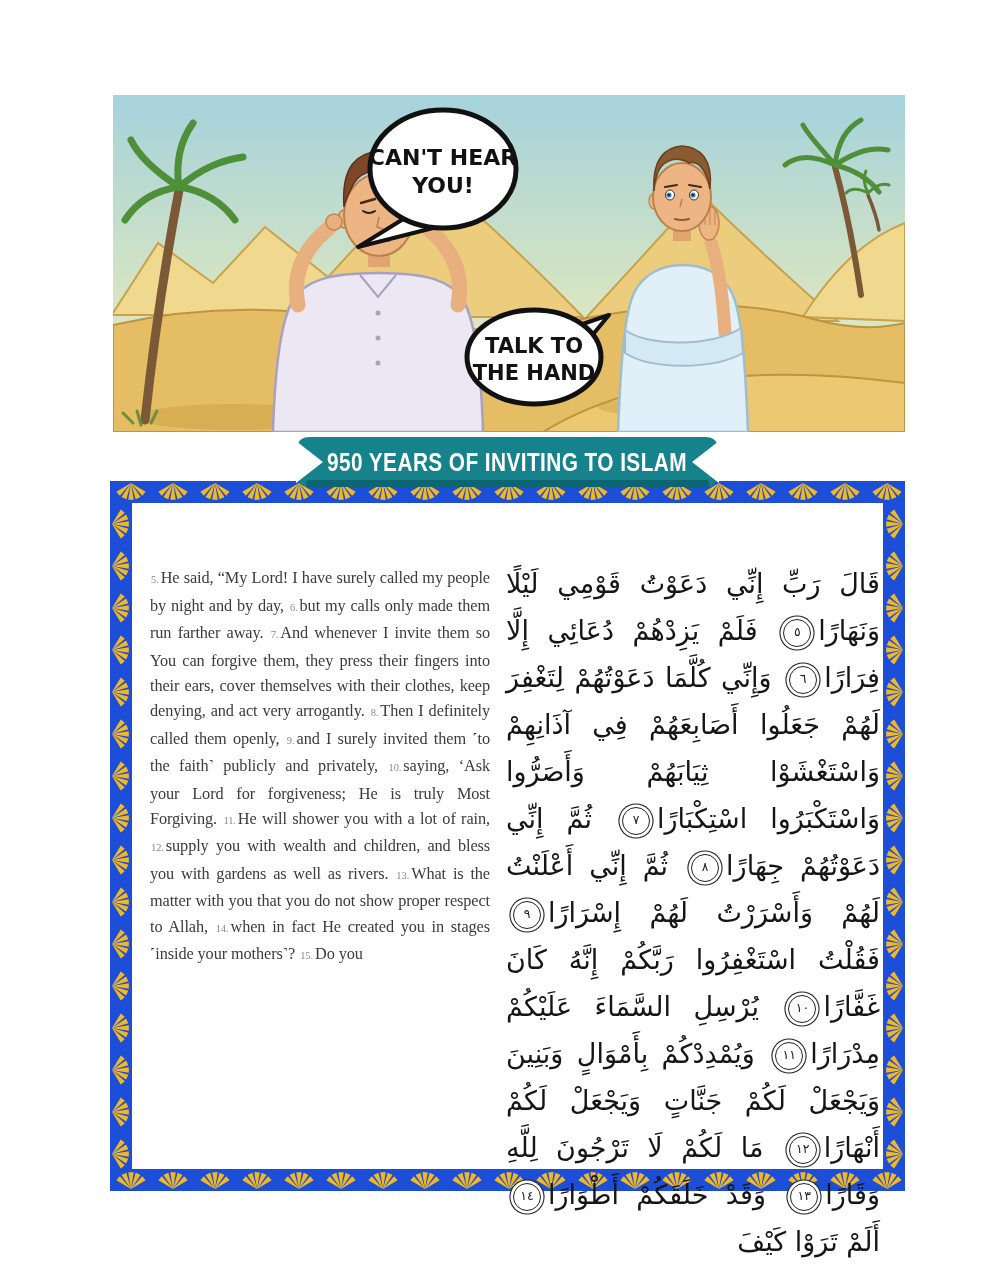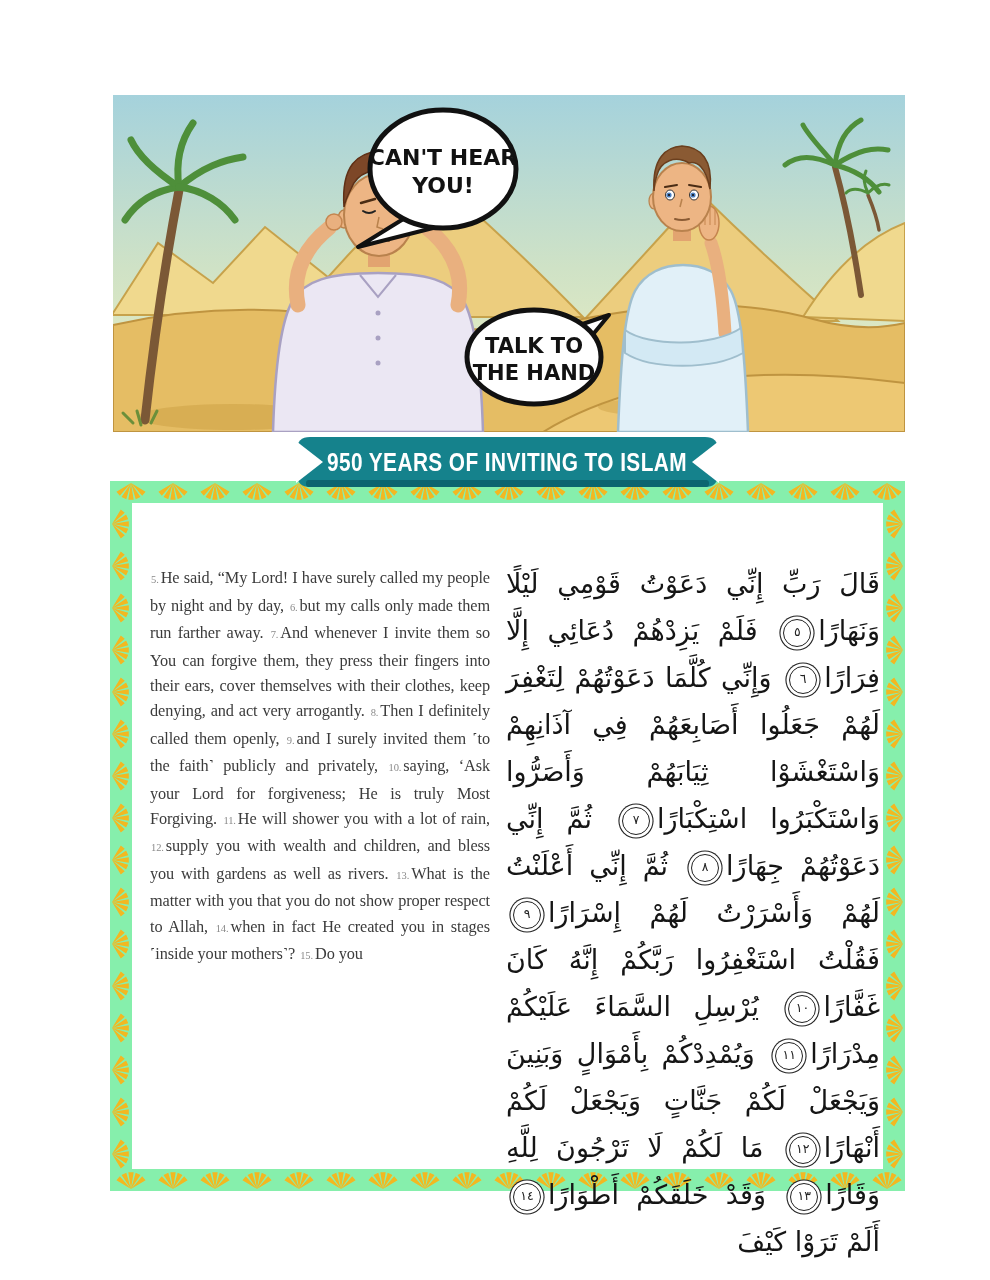--- a/index.html
+++ b/index.html
@@ -8,21 +8,21 @@
     font-family:"Liberation Serif",serif;overflow:hidden;
   }
   
   .illustration{position:absolute;left:113px;top:95px;width:928px;height:337px;}
   .illustration svg{display:block;}
   .bubble-text{font-family:"DejaVu Sans",sans-serif;font-weight:bold;fill:#121212;}
   
   .banner{position:absolute;left:296px;top:436px;width:423px;height:52px;z-index:5;}
   .banner-label{font-family:"Liberation Sans",sans-serif;font-weight:bold;fill:#ffffff;letter-spacing:.5px;}
   
-  .passage-box{position:absolute;left:110px;top:481px;width:795px;height:710px;background:#86efac;}
+  .passage-box{position:absolute;left:110px;top:481px;width:795px;height:710px;background:#1d4ed8;}
   .border-strip{position:absolute;display:block;}
   .strip-top{left:0;top:0;}
   .strip-bottom{left:0;bottom:0;}
   .strip-left{left:0;top:22px;}
   .strip-right{right:0;top:22px;}
   .passage-inner{position:absolute;left:22px;top:22px;right:22px;bottom:22px;background:#ffffff;}
   
   .english-col{
     position:absolute;left:18px;top:46px;width:340px;
     font-size:16.3px;line-height:25.4px;color:#3b3b3b;

